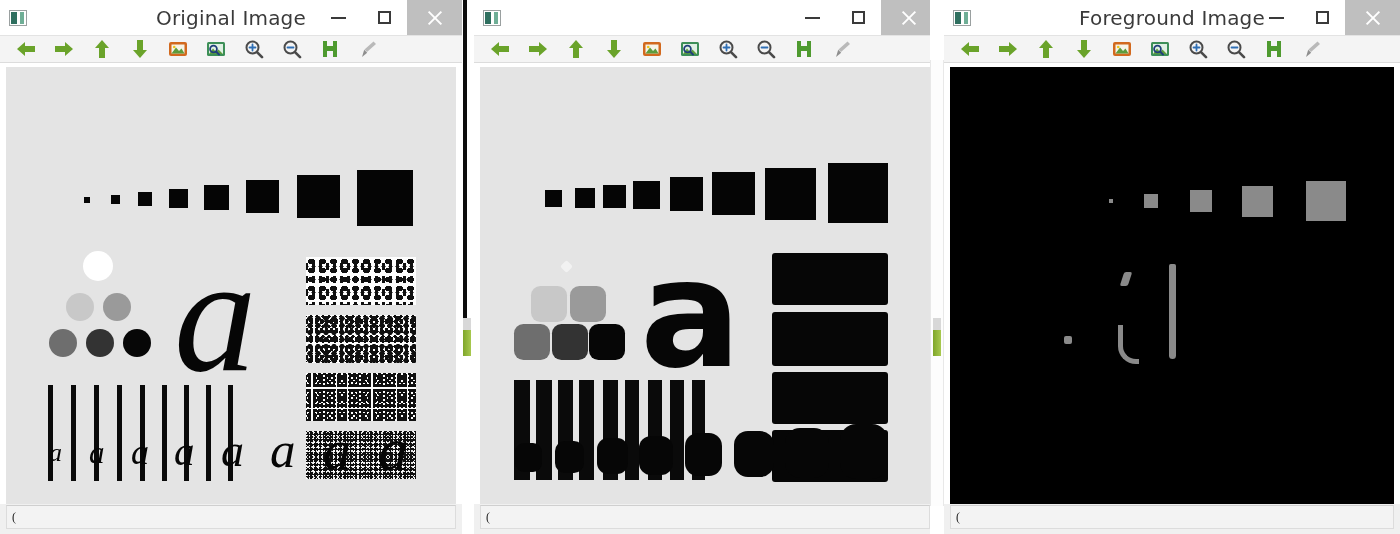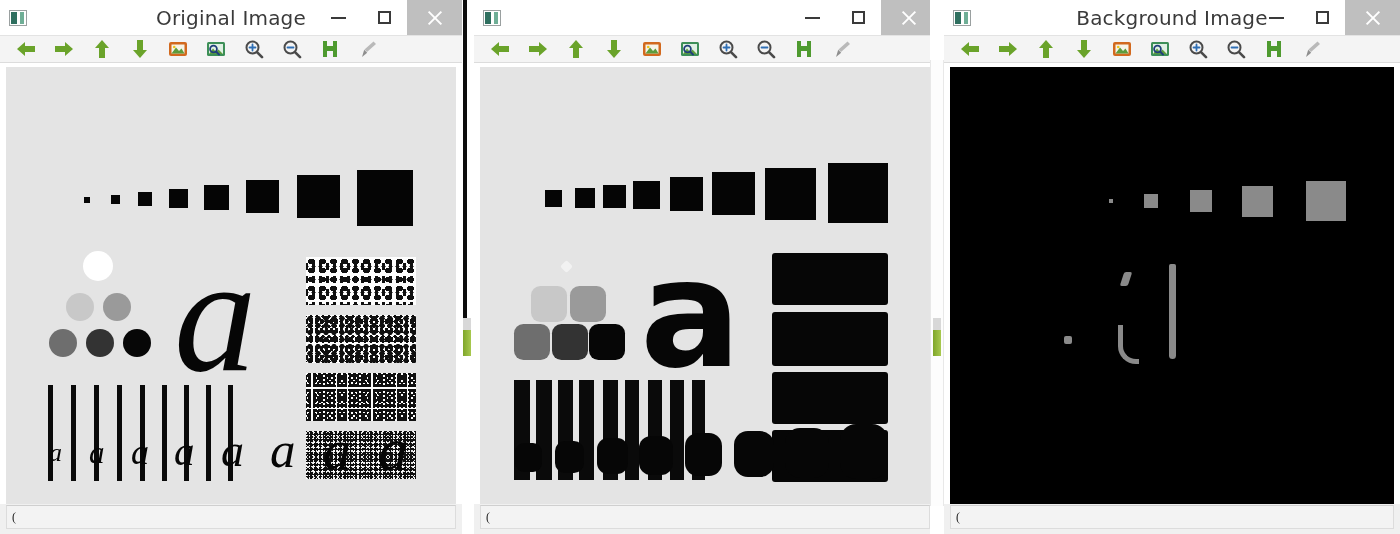--- a/index.html
+++ b/index.html
@@ -412,21 +412,21 @@
     <div class="sb-thumb" style="left:3px;top:330px;width:8px;height:26px;"></div>
   </div>
 
   <div class="window win-background">
     <div class="titlebar">
       <div class="app-icon">
           <i class="ai-1"></i>
           <i class="ai-2"></i>
           <i class="ai-3"></i>
         </div>
-      <div class="win-title">Background Image</div>
+      <div class="win-title">Foreground Image</div>
       <div class="caption-buttons">
         <div class="cap-btn">
             <span class="cap-min"></span>
           </div>
         <div class="cap-btn">
             <span class="cap-max"></span>
           </div>
         <div class="cap-btn close">
             <span class="cap-close"></span>
           </div>

